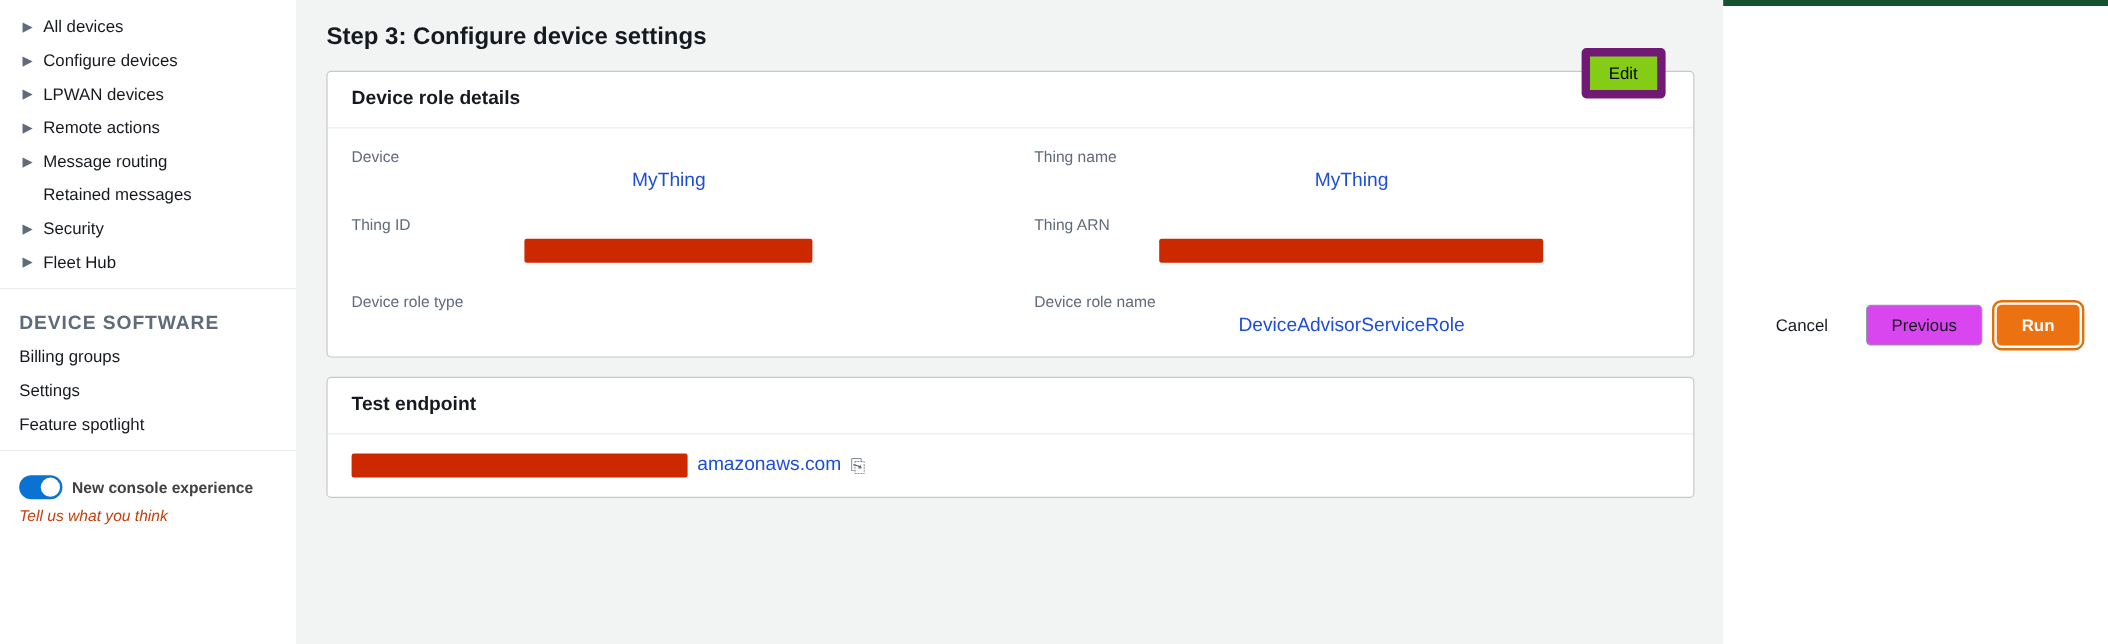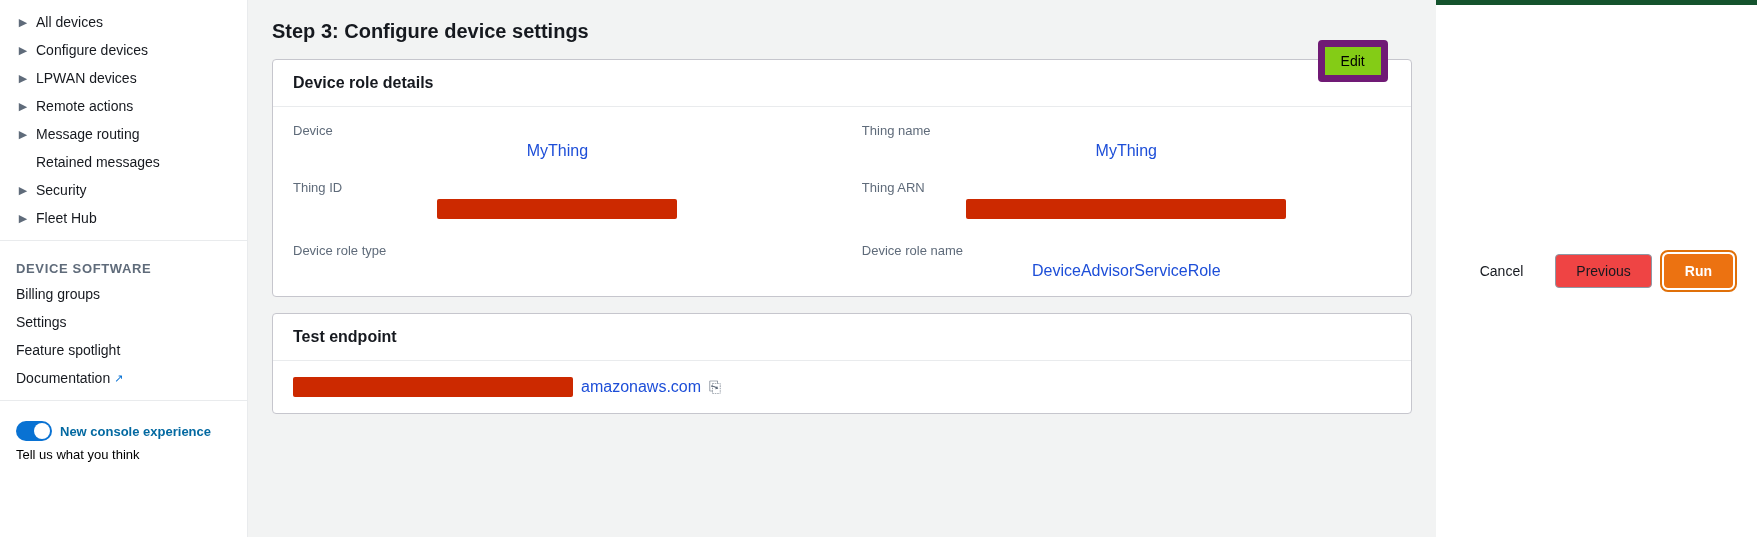--- a/index.html
+++ b/index.html
@@ -38,21 +38,21 @@
       align-items: center;
       justify-content: center;
       color: #5f6b7a;
       font-size: 11px;
     }
     .sidebar-item.indented {
       padding-left: 36px;
     }
     .sidebar-section-label {
       padding: 12px 16px 4px;
-      font-size: 13px;
+      font-size: 16px;
       font-weight: 700;
       color: #5f6b7a;
       text-transform: uppercase;
       letter-spacing: 0.05em;
     }
     .sidebar-divider {
       height: 1px;
       background: #e9ebed;
       margin: 8px 0;
     }
@@ -78,27 +78,28 @@
       width: 16px;
       height: 16px;
       background: #fff;
       border-radius: 50%;
       top: 2px;
       right: 2px;
     }
     .toggle-label {
       font-size: 13px;
       font-weight: 600;
-      color: #0369a1;
+      color: #404040;
     }
     .tell-us-link {
       padding: 2px 16px 8px;
       font-size: 13px;
-      color: #000000;
-      cursor: pointer;
+      color: #c2410c;
+      cursor: pointer;
+      font-style: italic;
     }
 
     
     #main {
       flex: 1;
       display: flex;
       flex-direction: row;
       overflow: hidden;
     }
 
@@ -180,21 +181,21 @@
       align-items: center;
       justify-content: flex-end;
       gap: 12px;
     }
     .btn {
       padding: 8px 20px;
       font-size: 14px;
       border-radius: 4px;
       cursor: pointer;
       border: 1px solid #8d99a5;
-      background: #ef4444;
+      background: #d946ef;
       color: #16191f;
     }
     .btn-primary {
       background: #ec7211;
       border-color: #ec7211;
       color: #fff;
       font-weight: 700;
       outline: 2px solid #e07009;
       outline-offset: 2px;
     }
@@ -272,24 +273,20 @@
 
   <div class="sidebar-section-label">Device Software</div>
   <div class="sidebar-item">
     <span>Billing groups</span>
   </div>
   <div class="sidebar-item">
     <span>Settings</span>
   </div>
   <div class="sidebar-item">
     <span>Feature spotlight</span>
-  </div>
-  <div class="sidebar-item doc-external">
-    <span>Documentation</span>
-    <span class="external-icon">↗</span>
   </div>
 
   <div class="sidebar-divider"></div>
 
   <div class="toggle-row">
     <div class="toggle"></div>
     <span class="toggle-label">New console experience</span>
   </div>
   <div class="tell-us-link">Tell us what you think</div>
 </div>

